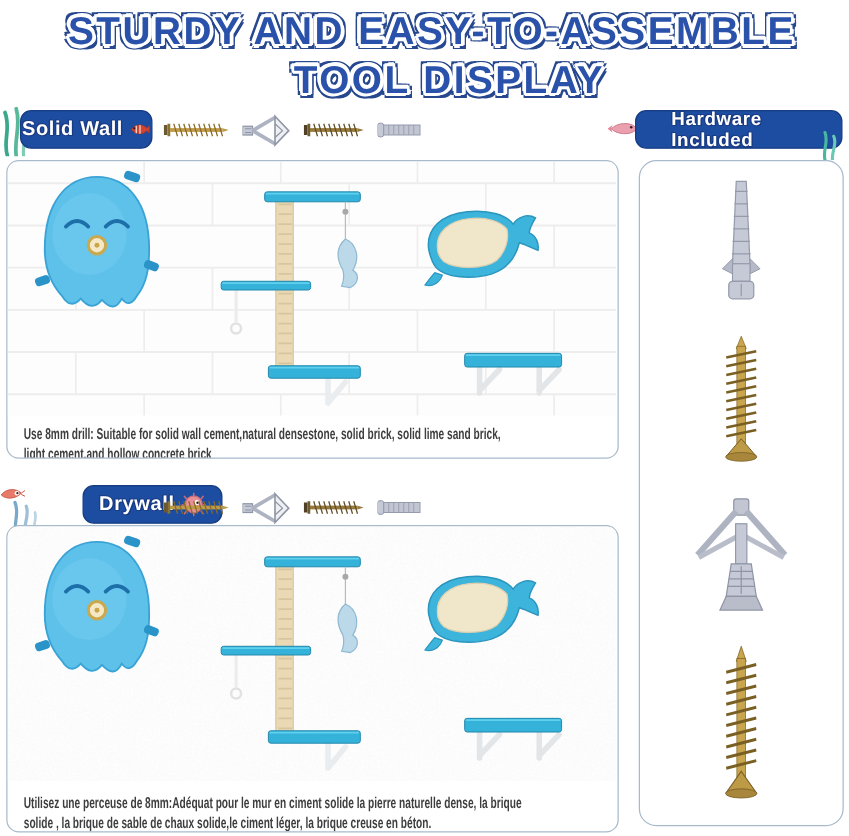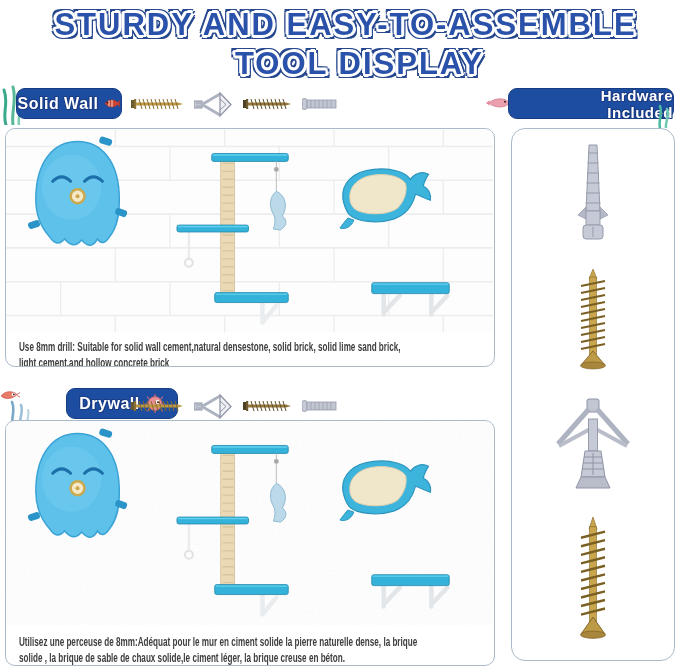--- a/index.html
+++ b/index.html
@@ -16,21 +16,21 @@
       4px -2px 0 #27488f,-4px 2px 0 #27488f,0 4px 0 #27488f,0 -4px 0 #27488f,
       4px 4px 0 #27488f,-4px -4px 0 #27488f;}
   .title-1{top:7px;font-size:31px;padding-left:12px;}
   .title-2{top:46px;font-size:31px;margin-left:40px;}
   
   .badge{position:absolute;height:31px;background:#1d4da0;border:1.5px solid #163c82;
     border-radius:9px;display:flex;align-items:center;justify-content:center;gap:5px;
     box-sizing:border-box;}
   .badge-label{color:#fff;font-weight:bold;letter-spacing:.5px;
     text-shadow:1px 0 0 #1a3c85,-1px 0 0 #1a3c85,0 1px 0 #1a3c85,0 -1px 0 #1a3c85,
-                1px 1px 0 #1a3c85,-1px -1px 0 #1a3c85;text-align:right;}
+                1px 1px 0 #1a3c85,-1px -1px 0 #1a3c85;}
   .b-solid{left:16px;top:88px;width:106px;}
   .b-solid .badge-label{font-size:16px;}
   .b-dry{left:34px;top:388px;width:112px;margin-left:32px;}
   .b-dry .badge-label{font-size:16px;}
   .b-hw{left:508px;top:88px;width:166px;}
   .b-hw .badge-label{font-size:15px;padding-left:28px;}
   .deco{position:absolute;}
   .hicons{position:absolute;display:flex;align-items:center;gap:11px;height:28px;}
   
   .panel{position:absolute;left:5px;width:490px;border:1.5px solid #a9bacb;

